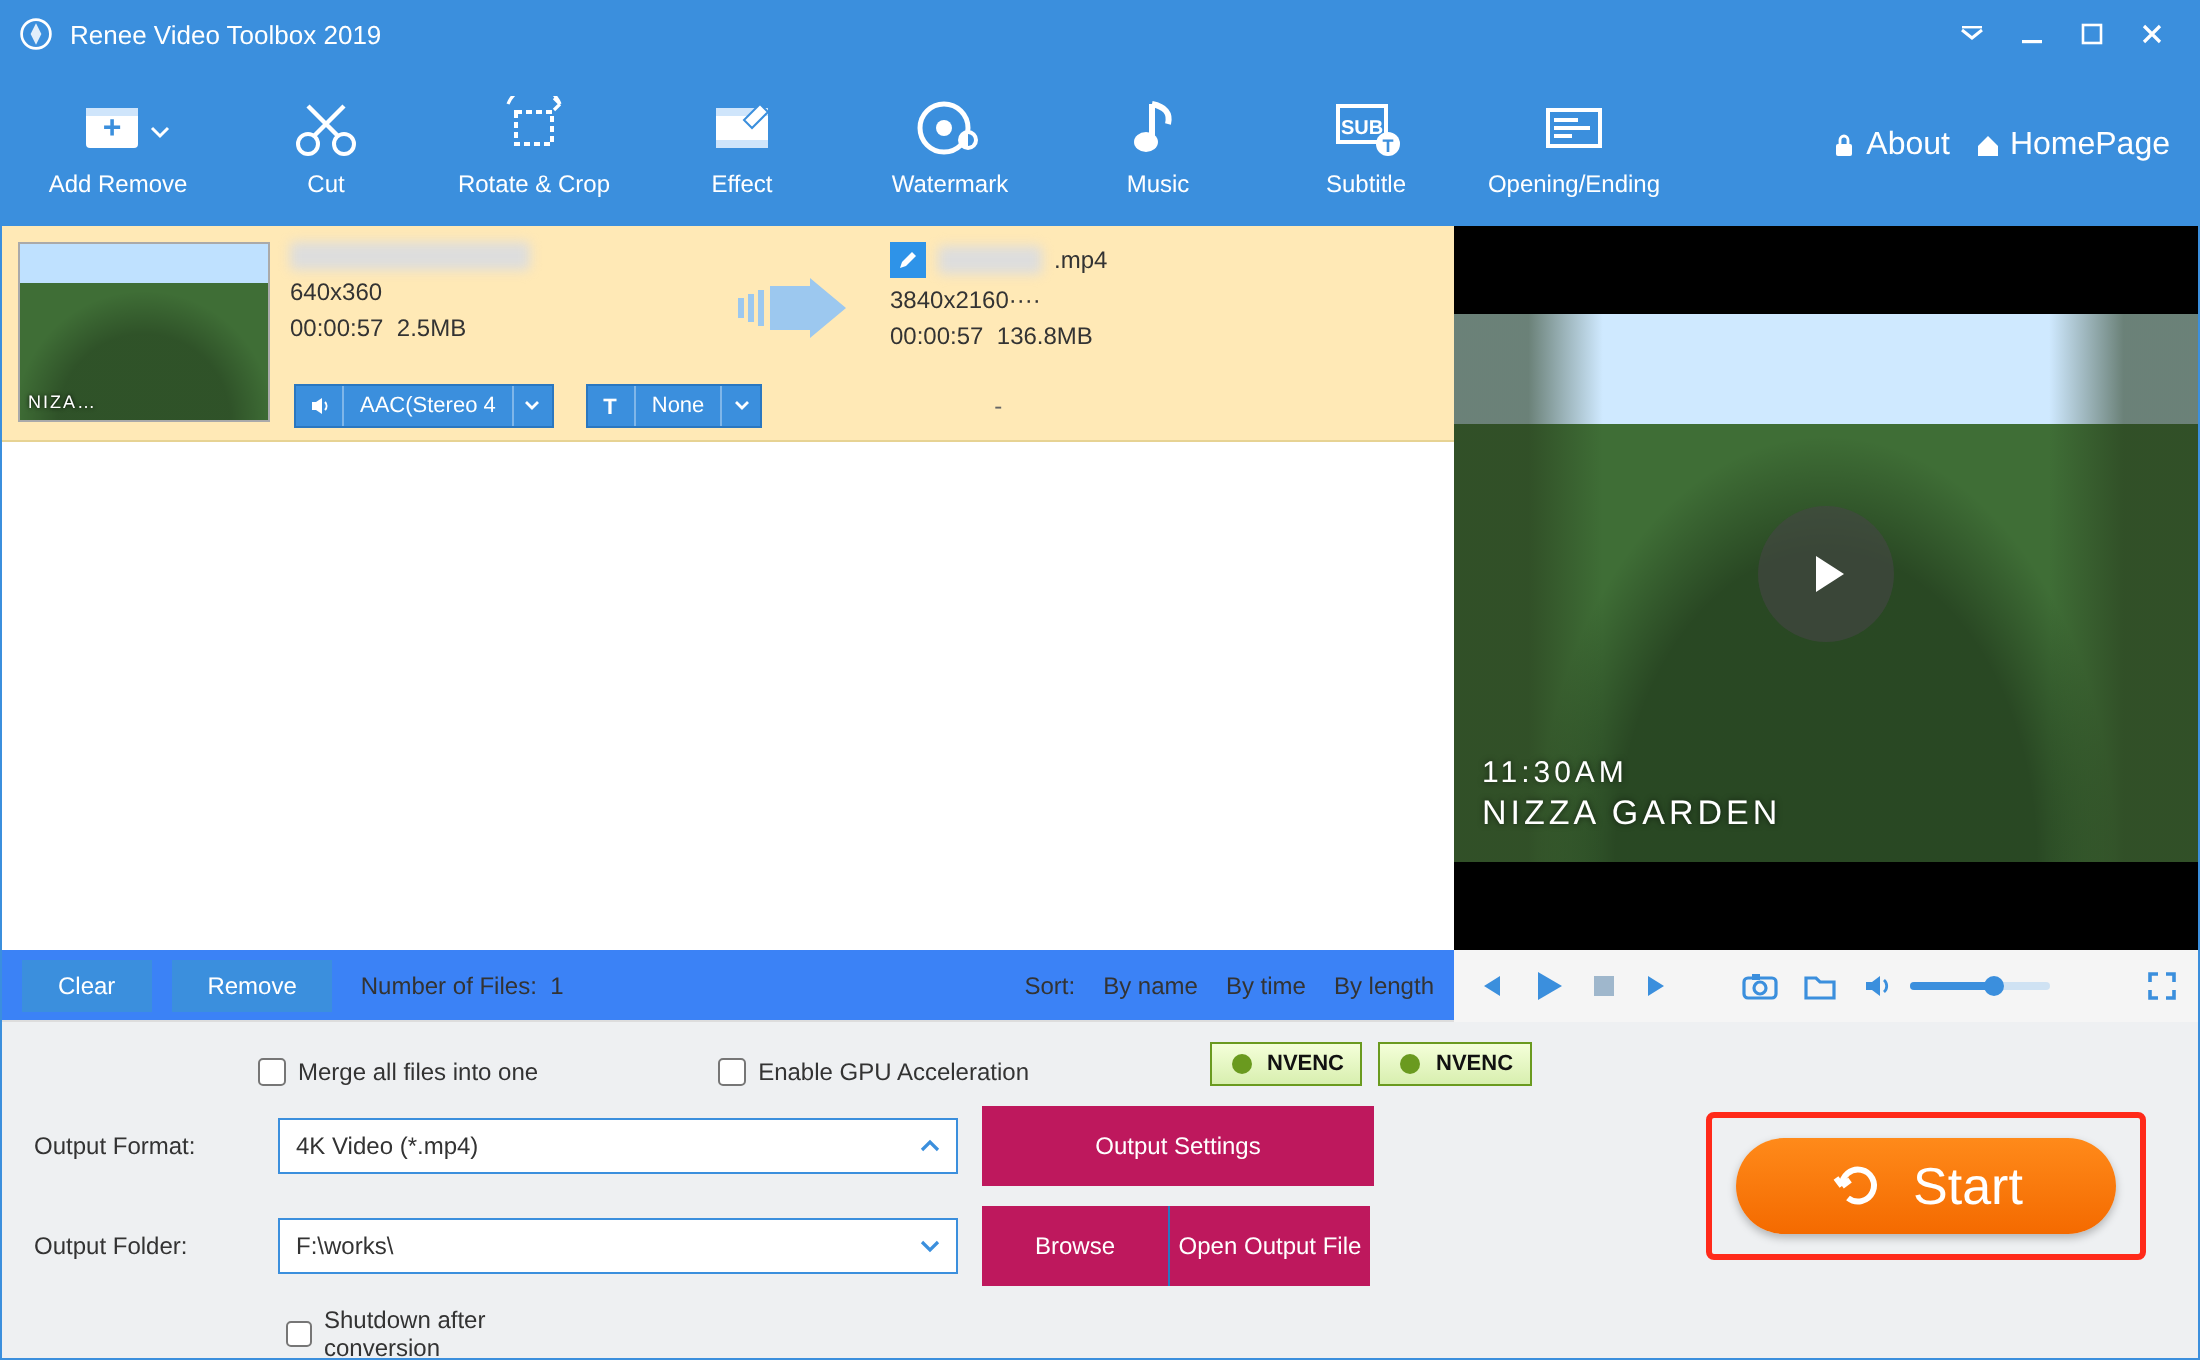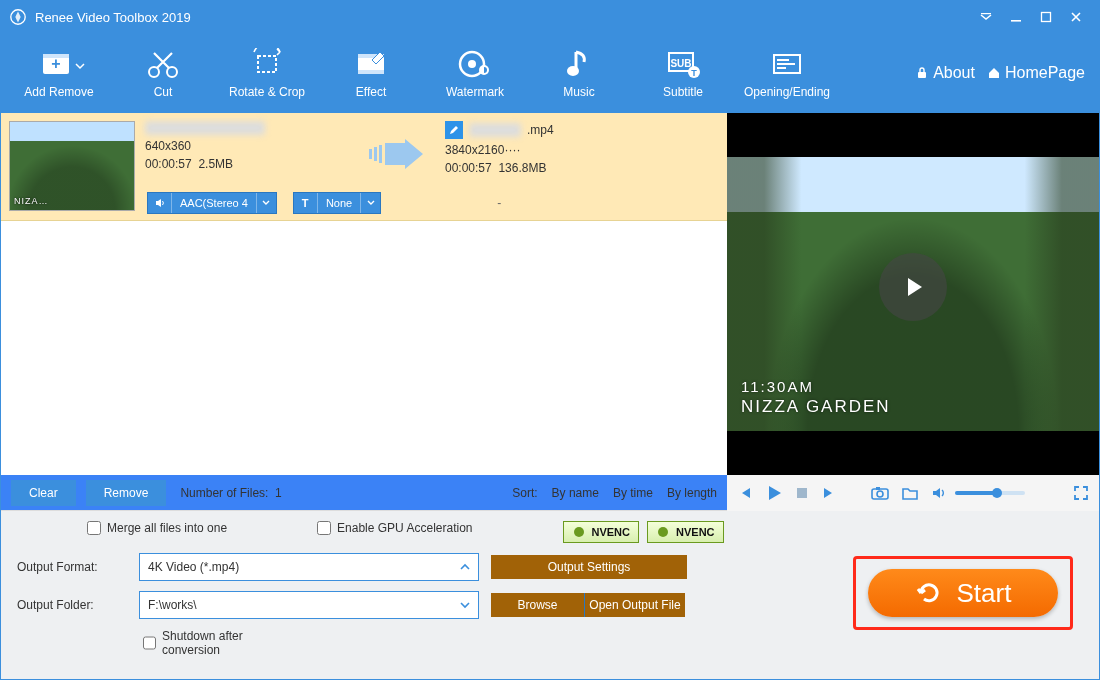--- a/index.html
+++ b/index.html
@@ -67,30 +67,30 @@
 .pv-btn { cursor:pointer; color:#3b8fdd; display:flex; align-items:center; }
 .pv-stop { color:#9fb7cc; }
 .vol { display:flex; align-items:center; gap:8px; }
 .vol-bar { width:70px; height:4px; background:#cfe2f3; position:relative; border-radius:2px; }
 .vol-bar::before { content:""; position:absolute; left:0; top:0; height:100%; width:60%; background:#3b8fdd; border-radius:2px; }
 .vol-bar::after { content:""; position:absolute; left:60%; top:50%; transform:translate(-50%,-50%); width:10px; height:10px; background:#3b8fdd; border-radius:50%; }
 .fs { margin-left:auto; cursor:pointer; }
 
 .bottom { background:#eef0f2; padding:10px 16px 14px; font-size:12px; color:#333; display:flex; gap:16px; height:168px; }
 .bottom-left { flex:1; display:flex; flex-direction:column; gap:10px; }
-.check-row { display:flex; gap:90px; align-items:flex-start; margin-left:70px; }
+.check-row { display:flex; gap:90px; align-items:flex-end; margin-left:112px; }
 .chk { display:flex; align-items:center; gap:6px; cursor:pointer; }
 .chk input { width:14px; height:14px; accent-color:#3b8fdd; }
 .gpu-badges { display:flex; gap:8px; }
 .gpu-badge { border:1px solid #6a9a1f; background:linear-gradient(#f4ffd9,#d8efaf); height:22px; padding:0 8px; display:flex; align-items:center; gap:6px; font-weight:bold; font-size:11px; color:#111; }
 .form-row { display:flex; align-items:center; gap:12px; }
 .form-row label { width:110px; }
 .combo { flex:0 0 340px; height:28px; border:1px solid #3b8fdd; background:#fff; display:flex; align-items:center; padding:0 8px; cursor:pointer; justify-content:space-between; color:#333; }
 .combo .caret { color:#3b8fdd; }
-.btn-midblue { background:#a16207; color:#fff; border:none; height:24px; cursor:pointer; font-size:12px; }
+.btn-midblue { background:#be185d; color:#fff; border:none; height:40px; cursor:pointer; font-size:12px; }
 .out-set { width:196px; }
 .browse { width:94px; border-right:1px solid #2a77c0; }
 .openout { width:100px; }
 .btn-group { display:flex; }
 
 .start-wrap { width:240px; display:flex; align-items:center; justify-content:center; }
 .start-outline { border:3px solid #ff2a1a; border-radius:4px; padding:10px 12px; }
 .start-btn { width:190px; height:48px; background:linear-gradient(#ff8a1a,#f46a00); border:none; border-radius:30px; color:#fff; font-size:26px; display:flex; align-items:center; justify-content:center; gap:14px; cursor:pointer; box-shadow:0 2px 4px rgba(0,0,0,.25); }
 
 svg { display:block; }

